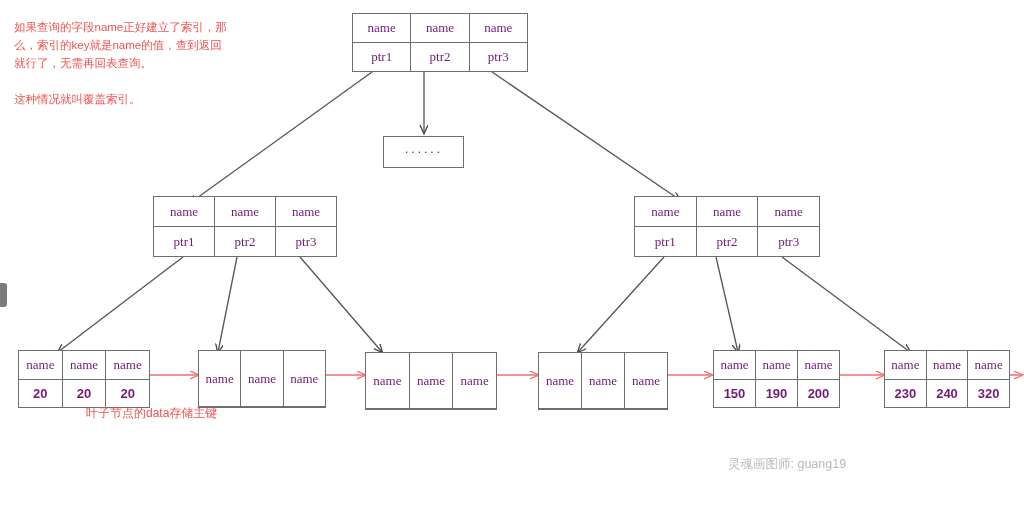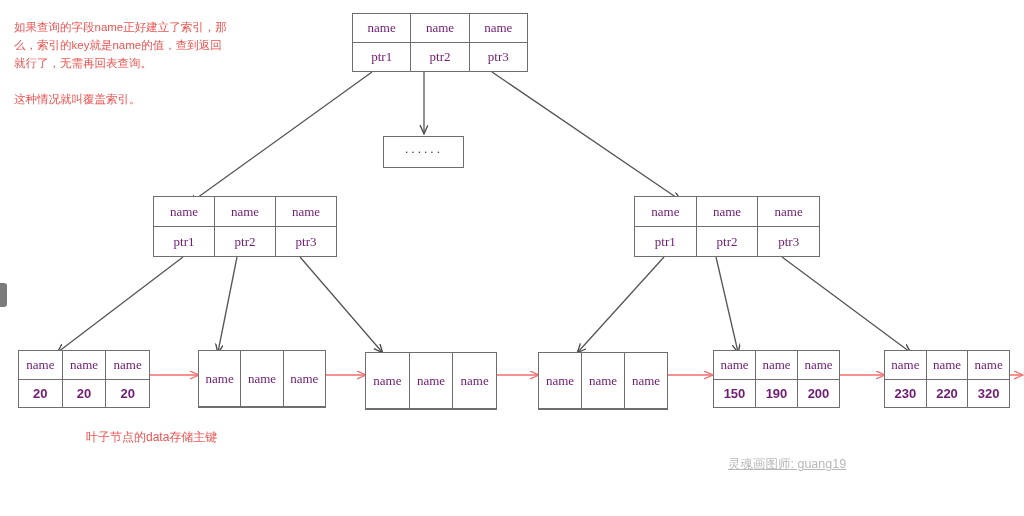--- a/index.html
+++ b/index.html
@@ -31,32 +31,31 @@
     position: absolute;
     color: #ef5350;
     font-family: "Liberation Sans", "DejaVu Sans", sans-serif;
     font-size: 11.5px;
     line-height: 18px;
     white-space: pre-line;
     letter-spacing: 0px;
   }
   #note-main { left: 14px; top: 18px; width: 215px; }
   #note-leaf {
-    left: 86px; top: 428px;
+    left: 86px; top: 404px;
     font-size: 12px;
   }
 
   
   #watermark {
     position: absolute;
     left: 728px; top: 456px;
     color: #b9b9b9;
     font-family: "Liberation Sans", "DejaVu Sans", sans-serif;
     font-size: 12.5px;
-    text-decoration: underline;
   }
 
   
   #edge-handle {
     position: absolute;
     left: 0px; top: 283px;
     width: 7px; height: 24px;
     background: #7b7b7b;
     border-radius: 0 3px 3px 0;
   }
@@ -244,21 +243,21 @@
   </div>
 
   <div class="node leaf" style="left:884px; top:350px; width:126px; height:58px;">
     <div class="row top">
       <div class="cell">name</div>
       <div class="cell">name</div>
       <div class="cell">name</div>
     </div>
     <div class="row bottom">
       <div class="cell">230</div>
-      <div class="cell">220</div>
+      <div class="cell">240</div>
       <div class="cell">320</div>
     </div>
   </div>
 
   <div class="annotation" id="note-leaf">叶子节点的data存储主键</div>
 
   <div id="watermark">灵魂画图师: guang19</div>
 
   <div id="edge-handle"></div>
 

